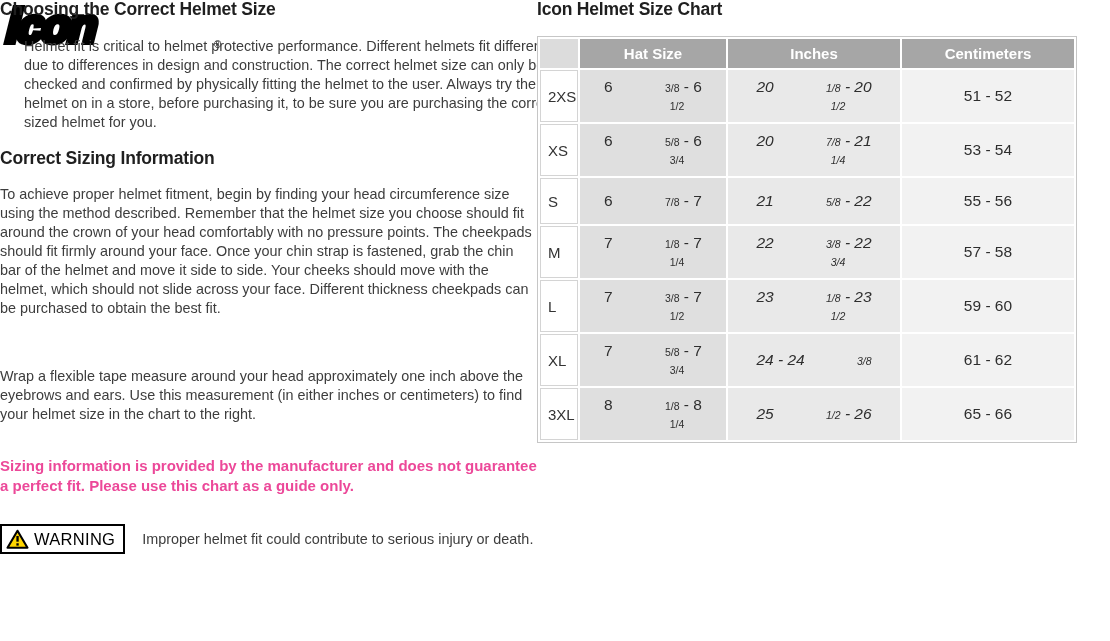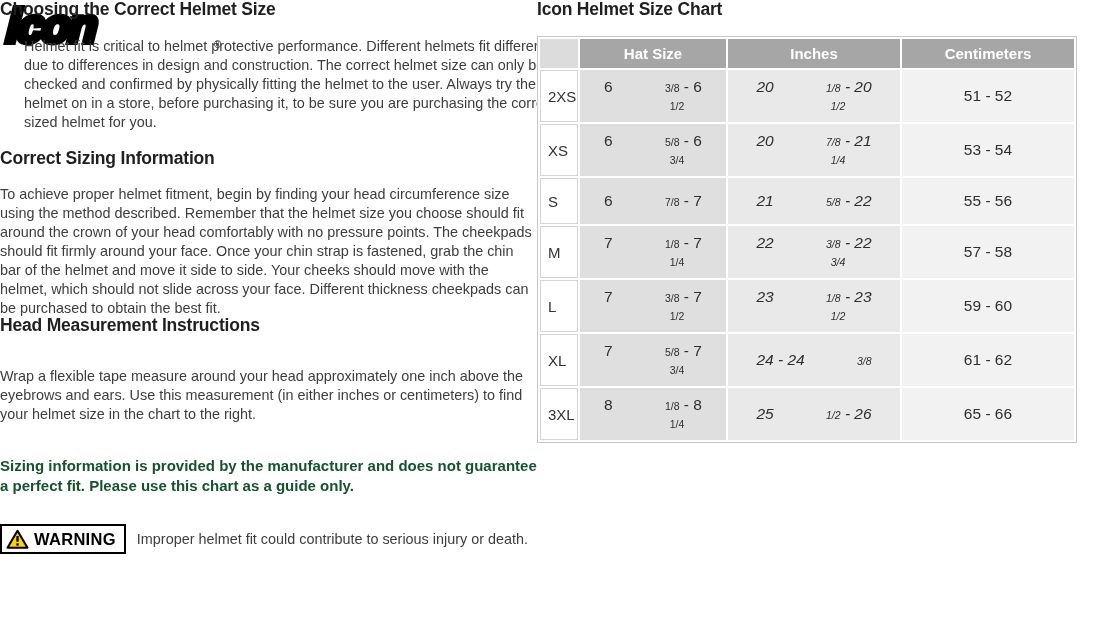--- a/index.html
+++ b/index.html
@@ -20,30 +20,30 @@
   }
   .left-col h2,.left-col p,.left-col .disclaimer,.left-col .warning-row{position:absolute;left:0;}
   .body-text{
     margin:0;font-size:14.4px;line-height:19px;color:#3d3d3d;width:537px;
   }
   .h-s1{top:0;} .p-s1{top:37px;margin-left:24px;}
   .h-s2{top:149px;} .p-s2{top:185px;}
   .h-s3{top:316px;} .p-s3{top:367px;}
   .disclaimer{
     top:456px;width:545px;font-size:15px;line-height:20px;
-    font-weight:bold;color:#14532d;
+    font-weight:bold;color:#ec4899;
   }
   
   .warning-row{top:524px;display:flex;align-items:center;}
   .warning-box{
     display:flex;align-items:center;gap:5px;
     border:2px solid #000;background:#fff;padding:2px 8px 2px 4px;height:22px;
   }
-  .warning-label{font-size:16.5px;font-weight:bold;letter-spacing:0.3px;color:#000;line-height:1;}
-  .warning-note{margin-left:11px;font-size:14.4px;color:#3d3d3d;}
+  .warning-label{font-size:16.5px;font-weight:normal;letter-spacing:0.3px;color:#000;line-height:1;}
+  .warning-note{margin-left:17px;font-size:14.4px;color:#3d3d3d;}
   
   .chart-title{margin:0 0 17px 0;}
   .table-wrap{border:1px solid #c6c6c6;width:538px;}
   table.size-table{
     border-collapse:separate;border-spacing:2px;table-layout:fixed;
     width:100%;background:#fff;
   }
   col.w-size{width:38px;} col.w-hat{width:146px;} col.w-in{width:172px;} col.w-cm{width:172px;}
   th{
     background:#a6a6a6;color:#fff;font-size:15px;font-weight:bold;
@@ -76,21 +76,20 @@
 </div>
 
 <div class="left-col">
 
   <h2 class="h-s1">Choosing the Correct Helmet Size</h2>
   <p class="body-text p-s1">Helmet fit is critical to helmet protective performance. Different helmets fit differently due to differences in design and construction. The correct helmet size can only be checked and confirmed by physically fitting the helmet to the user. Always try the helmet on in a store, before purchasing it, to be sure you are purchasing the correct sized helmet for you.</p>
 
   <h2 class="h-s2">Correct Sizing Information</h2>
   <p class="body-text p-s2">To achieve proper helmet fitment, begin by finding your head circumference size using the method described. Remember that the helmet size you choose should fit around the crown of your head comfortably with no pressure points. The cheekpads should fit firmly around your face. Once your chin strap is fastened, grab the chin bar of the helmet and move it side to side. Your cheeks should move with the helmet, which should not slide across your face. Different thickness cheekpads can be purchased to obtain the best fit.</p>
 
-  <h2 class="h-s3">Head Measurement Instructions</h2>
   <p class="body-text p-s3">Wrap a flexible tape measure around your head approximately one inch above the eyebrows and ears. Use this measurement (in either inches or centimeters) to find your helmet size in the chart to the right.</p>
 
   <div class="disclaimer">Sizing information is provided by the manufacturer and does not guarantee a perfect fit. Please use this chart as a guide only.</div>
 
   <div class="warning-row">
     <div class="warning-box">
       <svg width="23" height="20" viewBox="0 0 26 23">
         <path d="M13 2 L24.5 21.5 L1.5 21.5 Z" fill="#FFD500" stroke="#000" stroke-width="2.4" stroke-linejoin="round"></path>
         <rect x="11.7" y="8" width="2.7" height="6.6" fill="#000"></rect>
         <rect x="11.7" y="16.4" width="2.7" height="2.7" fill="#000"></rect>

